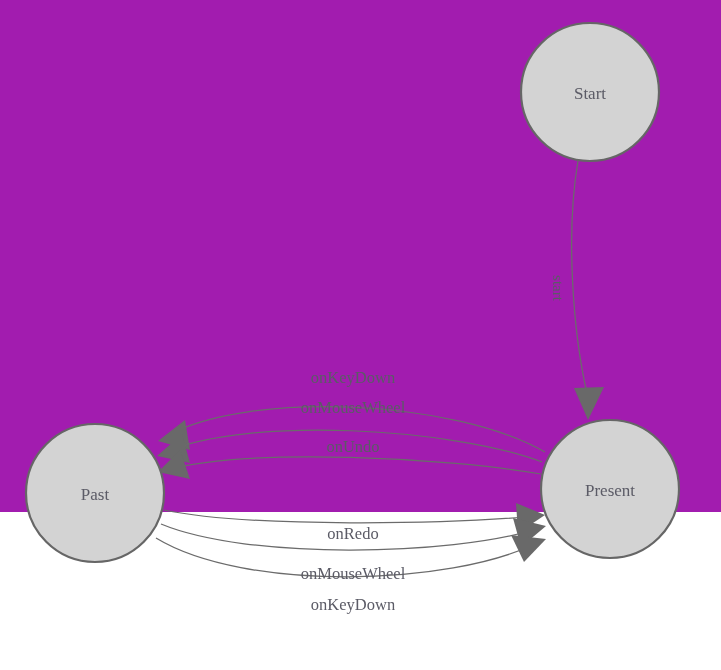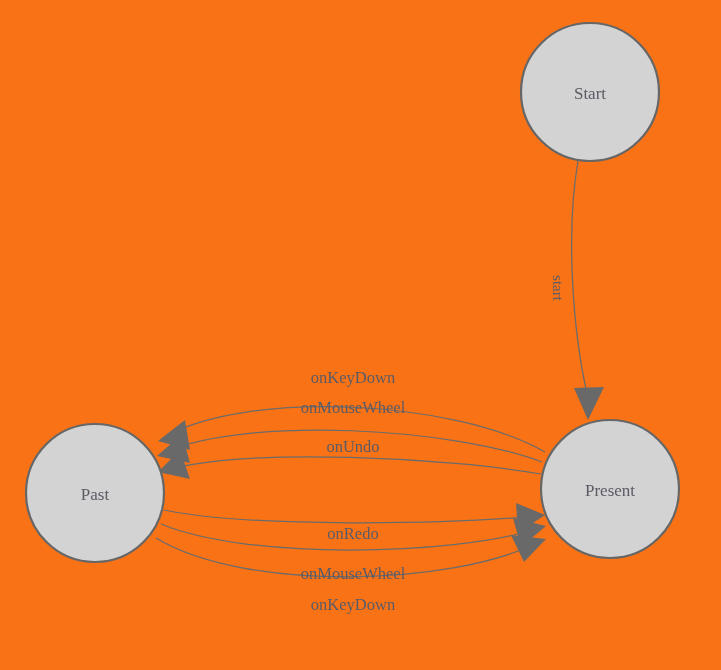--- a/index.html
+++ b/index.html
@@ -9,22 +9,22 @@
   }
   body {
     width: 721px;
     height: 670px;
     overflow: hidden;
     font-family: "Liberation Serif", "DejaVu Serif", serif;
   }
   #diagram-canvas {
     position: relative;
     width: 721px;
-    height: 670px;
-    background: #f97316;
+    height: 512px;
+    background: #a21caf;
   }
   svg#graph {
     position: absolute;
     top: 0;
     left: 0;
     width: 721px;
     height: 670px;
     display: block;
   }
   .node-circle {

